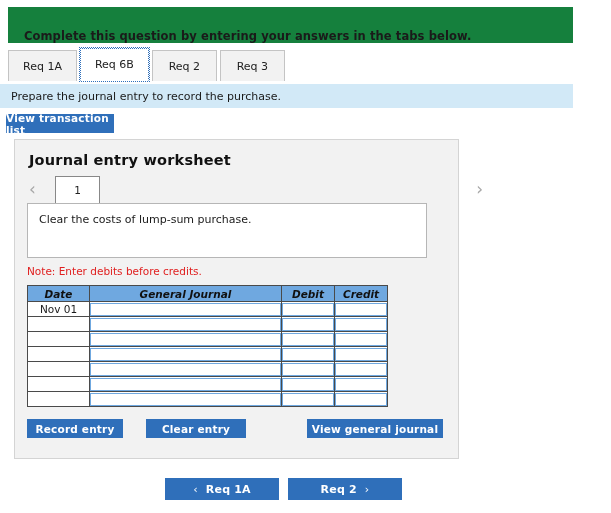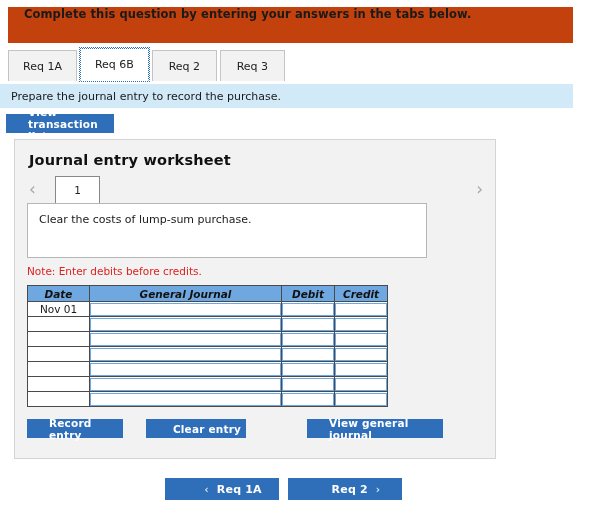--- a/index.html
+++ b/index.html
@@ -17,23 +17,23 @@
     position: relative;
   }
 
   
   .question-banner {
     position: absolute;
     left: 8px;
     top: 7px;
     width: 565px;
     height: 36px;
-    background: #c2410c;
-    display: flex;
-    align-items: flex-start;
+    background: #15803d;
+    display: flex;
+    align-items: flex-end;
   }
   .question-banner-text {
     padding-left: 16px;
     font-weight: bold;
     font-size: 11.5px;
     color: #1a1a1a;
     letter-spacing: .1px;
   }
 
   
@@ -94,37 +94,36 @@
     border: none;
     font-family: "DejaVu Sans", "Liberation Sans", sans-serif;
     font-weight: bold;
     font-size: 10.5px;
     letter-spacing: .2px;
     display: flex;
     align-items: center;
     justify-content: center;
     box-sizing: border-box;
     cursor: pointer;
-    padding-left: 22px;
   }
 
   .view-transaction-btn {
     position: absolute;
     left: 6px;
     top: 114px;
     width: 108px;
     height: 19px;
   }
 
   
   .worksheet-panel {
     position: absolute;
     left: 14px;
     top: 139px;
-    width: 482px;
+    width: 445px;
     height: 320px;
     background: #f2f2f2;
     border: 1px solid #d4d4d4;
     box-sizing: border-box;
   }
   .worksheet-title {
     position: absolute;
     left: 14px;
     top: 12px;
     font-size: 14.5px;

